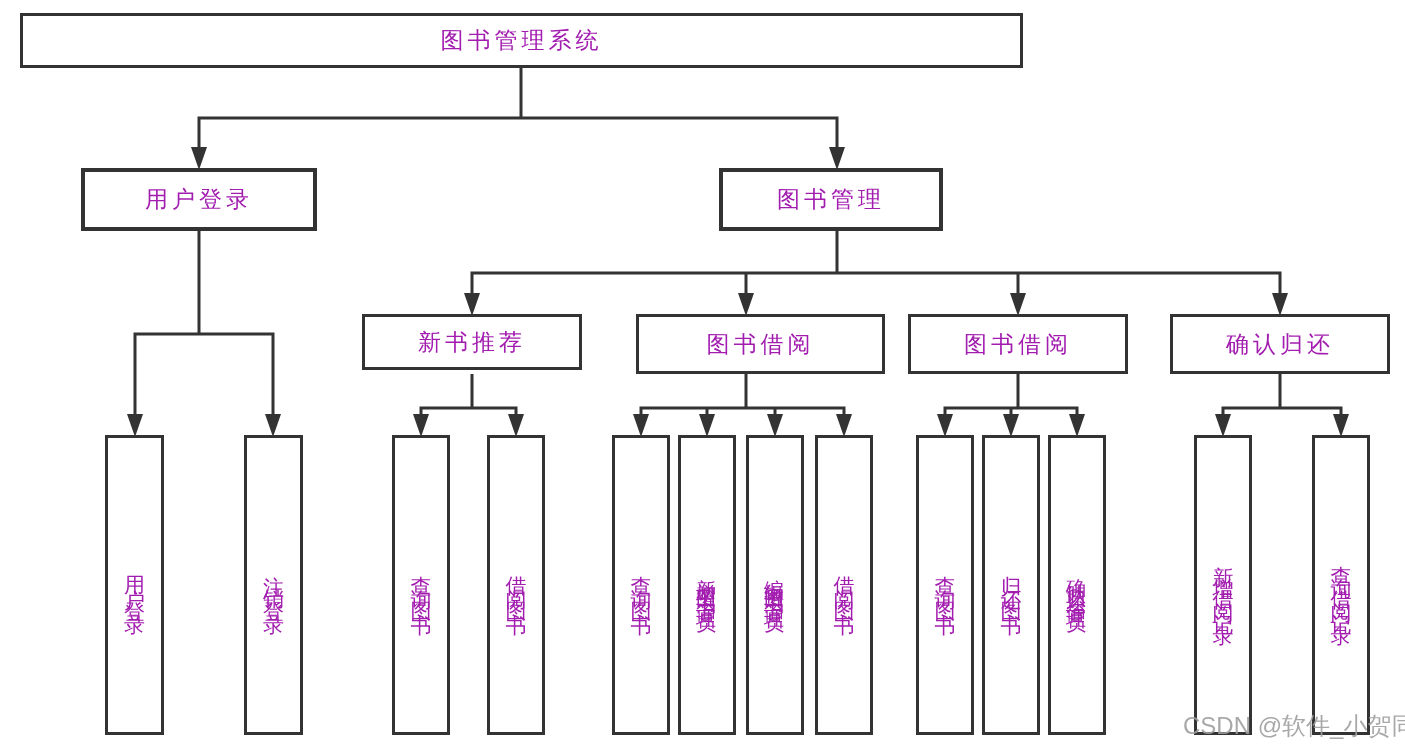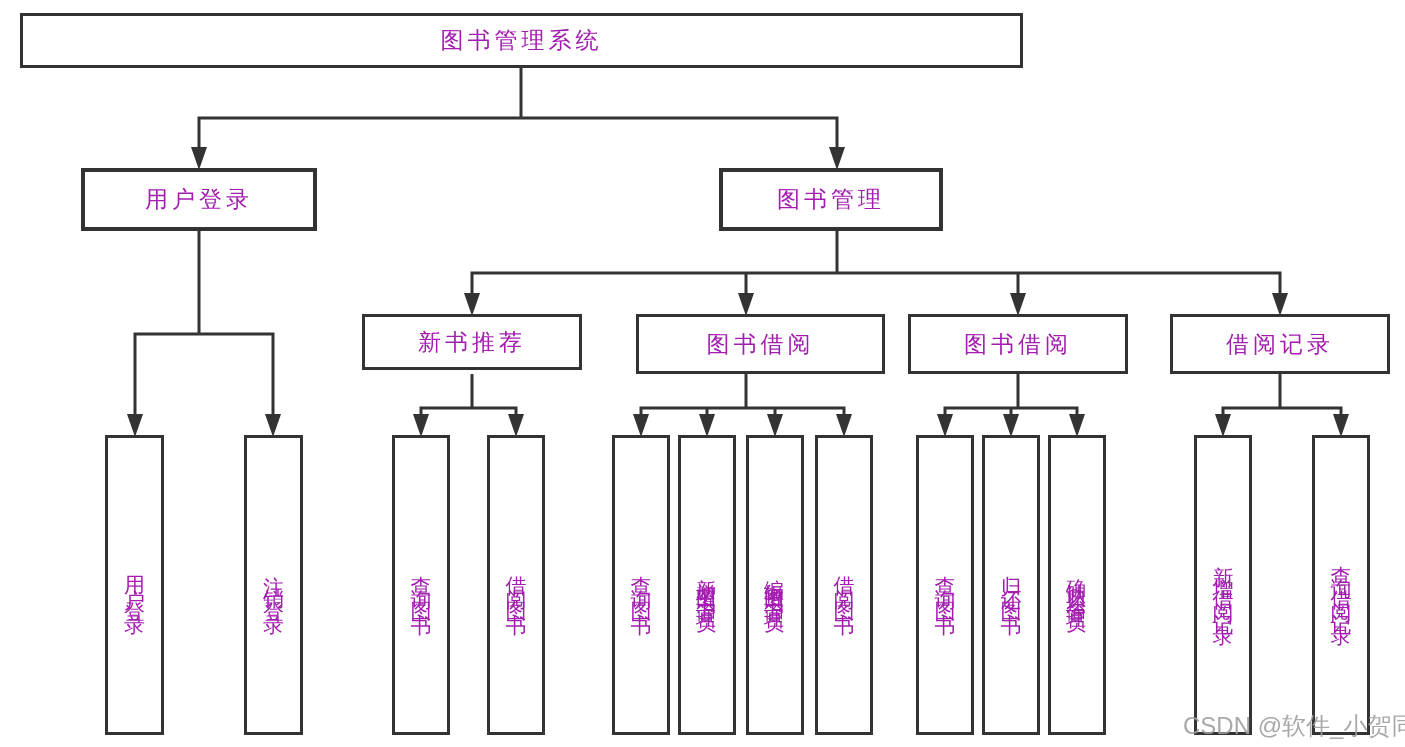--- a/index.html
+++ b/index.html
@@ -135,21 +135,21 @@
   <div class="box" id="b-nb">
     <span class="h-label">新书推荐</span>
   </div>
   <div class="box" id="b-bb">
     <span class="h-label">图书借阅</span>
   </div>
   <div class="box" id="b-cb">
     <span class="h-label">图书借阅</span>
   </div>
   <div class="box" id="b-br">
-    <span class="h-label">借阅记录</span>
+    <span class="h-label">确认归还</span>
   </div>
 
   <div class="box leaf" id="b-login-1">
     <span class="v-label">用户登录</span>
   </div>
   <div class="box leaf" id="b-login-2">
     <span class="v-label">注销登录</span>
   </div>
 
   <div class="box leaf" id="b-nb-1">

